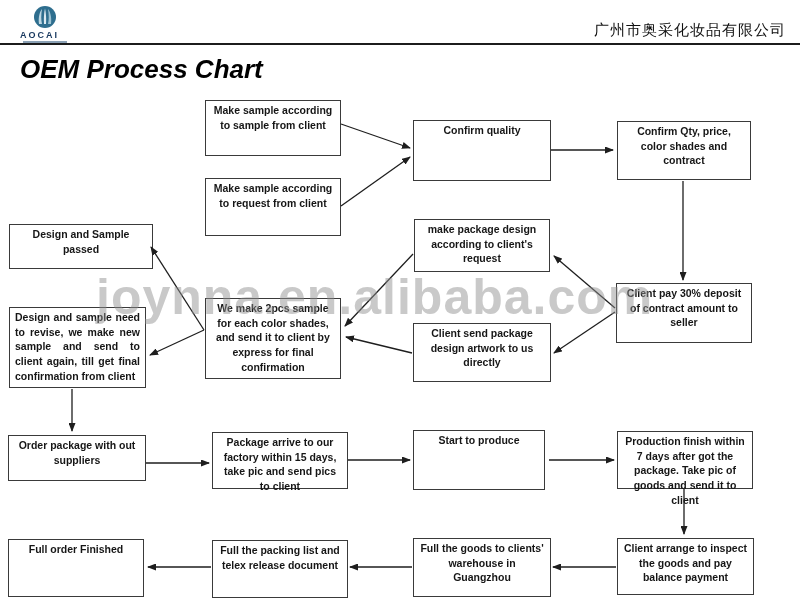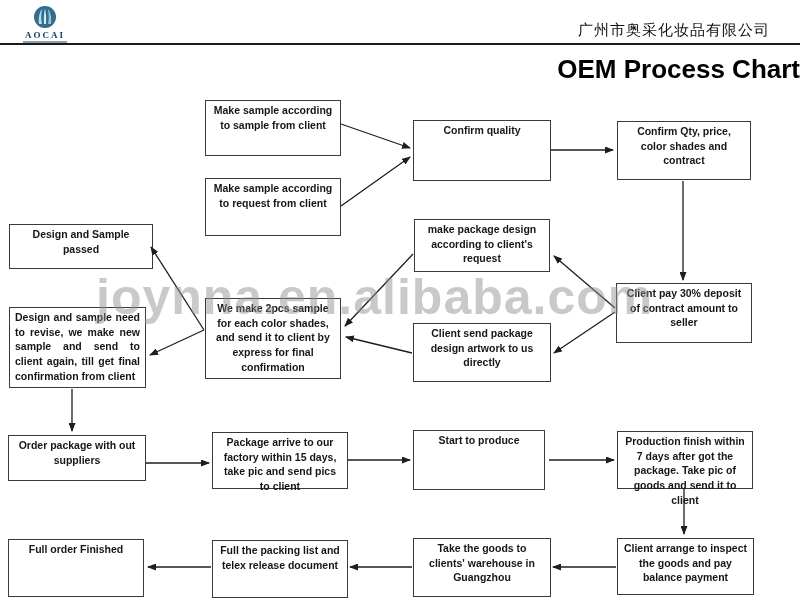--- a/index.html
+++ b/index.html
@@ -1,29 +1,29 @@
 <!DOCTYPE html>
 <html><head>
 <meta charset="utf-8">
 <style>
   html,body{margin:0;padding:0;background:#fff;}
   .page{position:relative;width:800px;height:602px;background:#ffffff;overflow:hidden;
         font-family:"Liberation Sans",sans-serif;color:#111;}
 
   
   .header-rule{position:absolute;left:0;top:43px;width:800px;height:2px;background:#1c1c1c;}
-  .logo{position:absolute;left:20px;top:5px;width:50px;text-align:center;font-family:Liberation Serif, serif;}
+  .logo{position:absolute;left:20px;top:5px;width:50px;}
   .logo svg{display:block;margin:0 auto;}
   .logo-text{font-size:9px;font-weight:bold;color:#17375e;letter-spacing:2px;margin-top:1px;}
   .logo-sub{width:44px;height:2px;background:#8aa0b4;margin:1px auto 0 auto;}
-  .company{position:absolute;right:30px;top:21px;font-family:Liberation Serif, serif;
+  .company{position:absolute;right:14px;top:21px;font-family:Liberation Serif, serif;
            font-size:15px;color:#101010;letter-spacing:1px;}
 
-  .title{position:absolute;left:20px;top:54px;width:780px;text-align:right;
-         font-size:26px;font-weight:bold;color:#000;}
+  .title{position:absolute;left:20px;top:54px;width:780px;text-align:left;
+         font-size:26px;font-weight:bold;color:#000;font-style:italic;}
 
   
   .node{position:absolute;box-sizing:border-box;border:1.5px solid #3a3a3a;background:#fff;
         display:flex;align-items:flex-start;justify-content:center;text-align:center;
         font-size:10.5px;font-weight:bold;line-height:1.4;color:#161616;padding:2px 5px;z-index:2;}
   .node.justify span{display:block;text-align:justify;}
 
   .edges{position:absolute;left:0;top:0;z-index:3;pointer-events:none;}
 
   .watermark{position:absolute;left:96px;top:268px;z-index:6;pointer-events:none;
@@ -120,21 +120,21 @@
   <div class="node" style="left:617px;top:431px;width:136px;height:58px">
       <span>Production finish within 7 days after got the package. Take pic of goods and send it to client</span>
     </div>
   <div class="node" style="left:8px;top:539px;width:136px;height:58px">
       <span>Full order Finished</span>
     </div>
   <div class="node" style="left:212px;top:540px;width:136px;height:58px">
       <span>Full the packing list and telex release document</span>
     </div>
   <div class="node" style="left:413px;top:538px;width:138px;height:59px">
-      <span>Take the goods to clients' warehouse in Guangzhou</span>
+      <span>Full the goods to clients' warehouse in Guangzhou</span>
     </div>
   <div class="node" style="left:617px;top:538px;width:137px;height:57px">
       <span>Client arrange to inspect the goods and pay balance payment</span>
     </div>
 
   <div class="watermark">joynna.en.alibaba.com</div>
 
 </div>
 
 </body></html>

